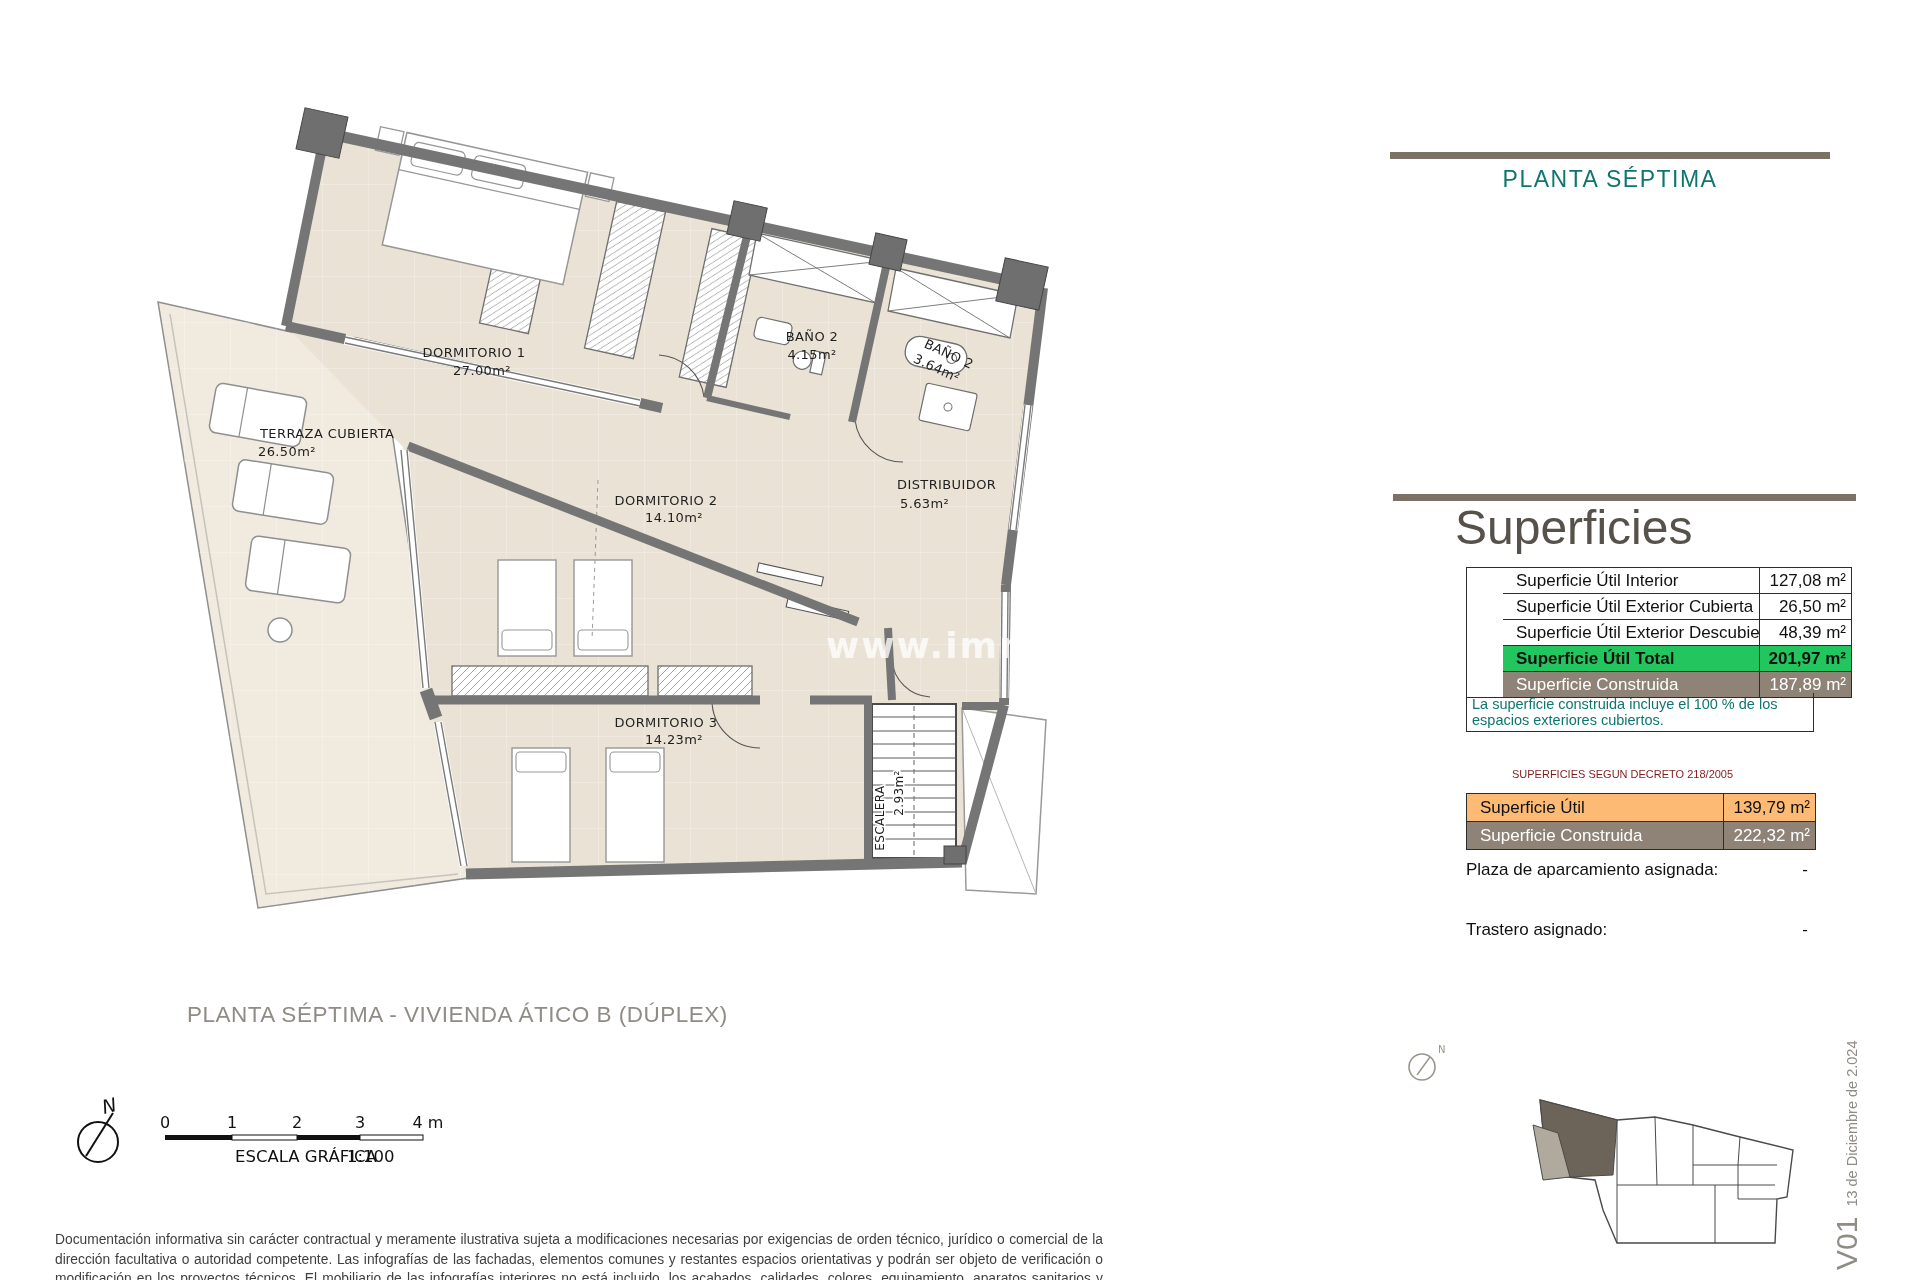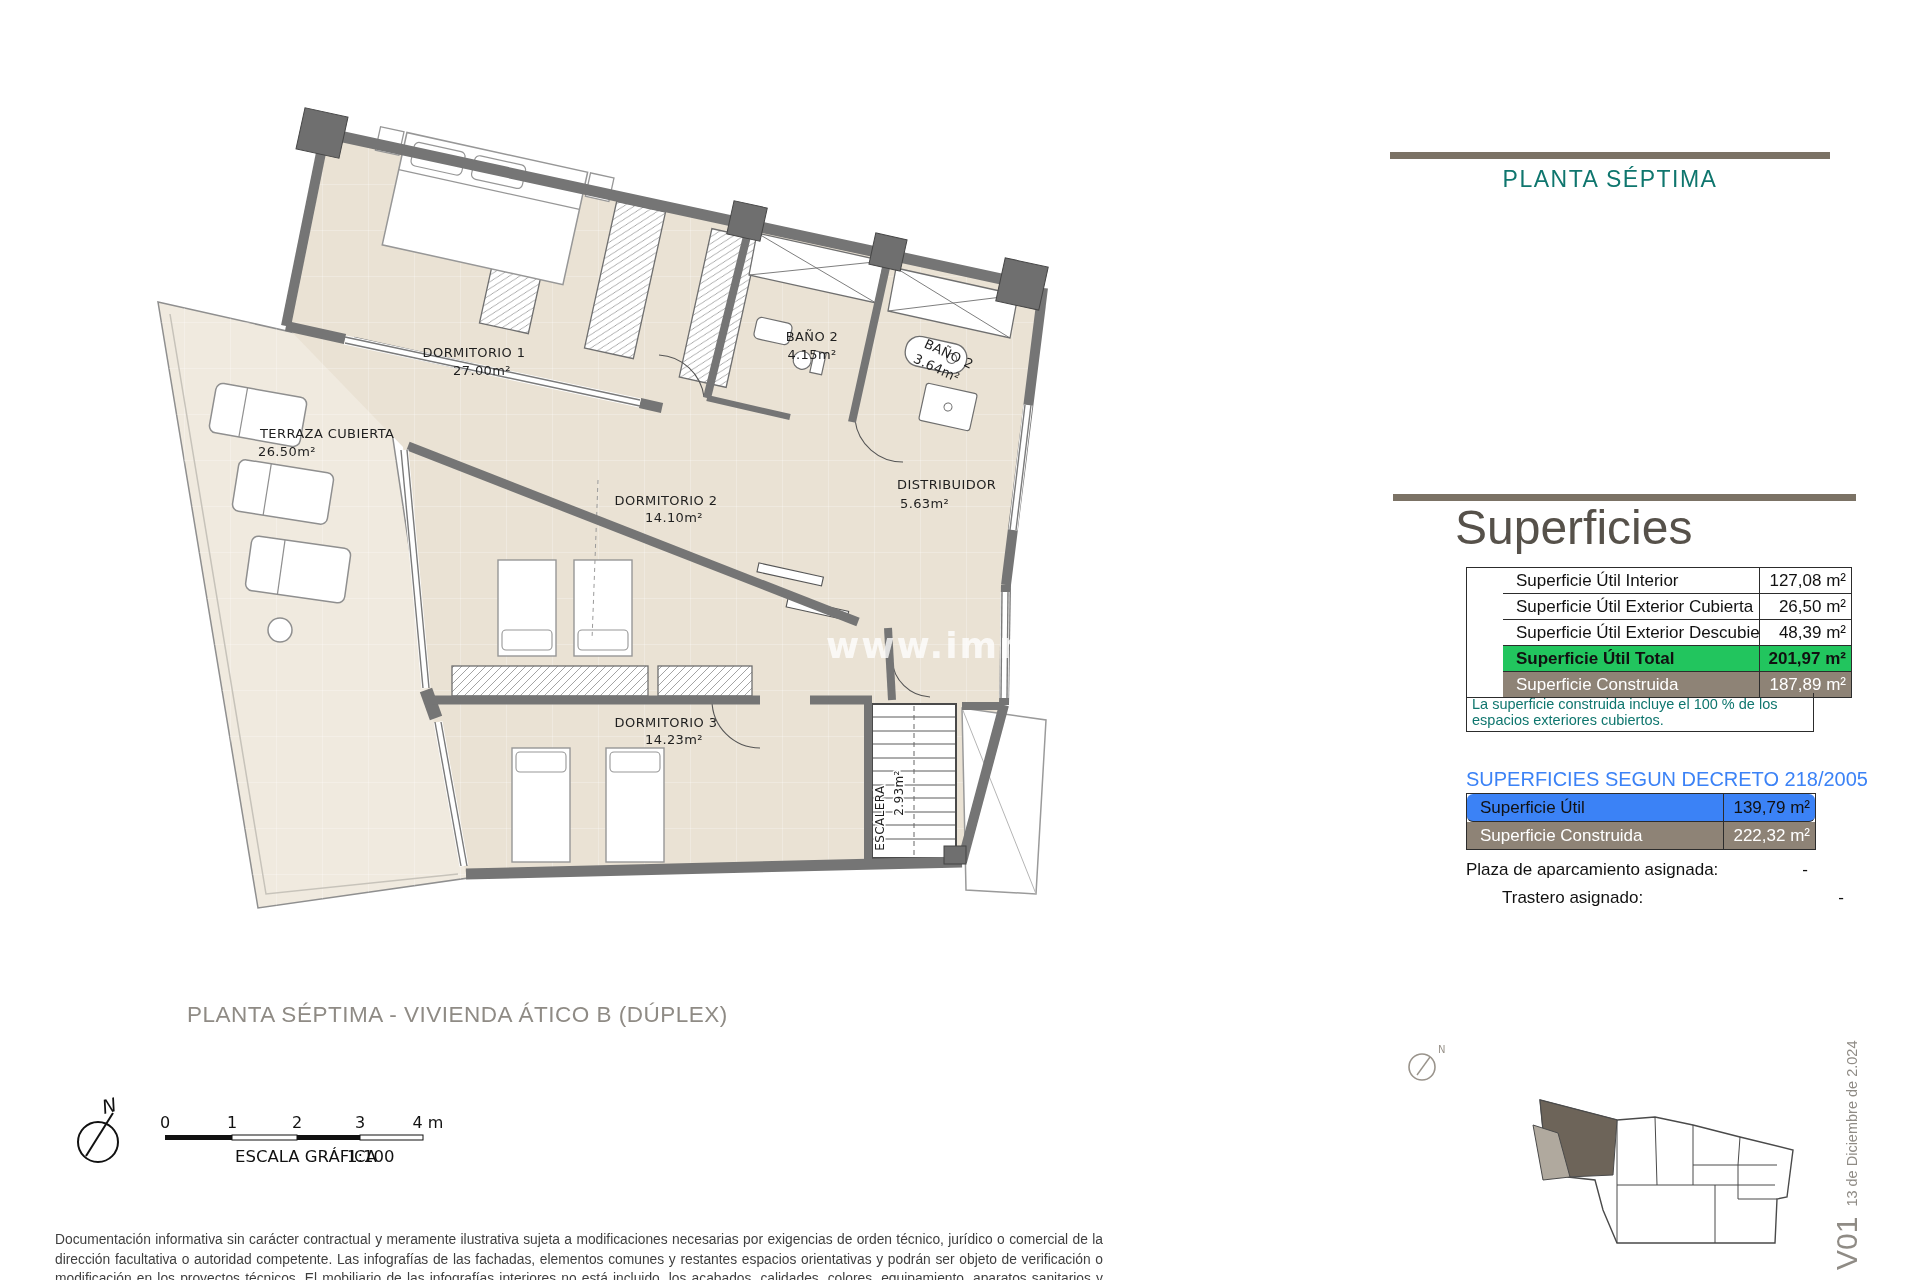--- a/index.html
+++ b/index.html
@@ -14,24 +14,24 @@
   .table{position:absolute;left:1466px;width:348px;border:1px solid #2c2c2c;
        font-size:17px;color:#111;}
   .t-row{display:flex;height:25px;line-height:25px;border-bottom:1px solid #2c2c2c;}
   .table .t-row:last-child{border-bottom:none;}
   .t2 .t-row{height:27px;line-height:27px;}
   .t-label{flex:1;padding-left:13px;white-space:nowrap;overflow:hidden;
        border-right:1px solid #2c2c2c;}
   .t-value{width:86px;text-align:right;padding-right:5px;white-space:nowrap;}
   .row-total{background:#22c55e;font-weight:bold;}
   .row-brown{background:#8e8376;color:#ffffff;}
-  .row-gray{background:#3b82f6;border-radius:6px;}
+  .row-gray{background:#fdba74;}
   .tbl-note{position:absolute;left:1466px;top:693px;width:336px;border:1px solid #2c2c2c;
        border-top:none;font-size:14.5px;line-height:16px;padding:3px 5px;color:#0f766e;}
-  .decreto-title{position:absolute;left:1466px;top:768px;font-size:20px;color:#3b82f6;}
+  .decreto-title{position:absolute;left:1512px;top:768px;font-size:11px;color:#7f1d1d;}
   .extra-row{position:absolute;left:1466px;width:348px;display:flex;
        justify-content:space-between;font-size:17px;color:#111;}
   
   .drawing-title{position:absolute;left:187px;top:1002px;font-size:22.5px;
        letter-spacing:.5px;color:#8f8b85;}
   .disclaimer{position:absolute;left:55px;width:1048px;font-size:13.8px;
        line-height:19.5px;color:#3f3f3f;text-align:justify;margin-top:48px;}
   .version-block{position:absolute;left:1830px;top:1270px;transform:rotate(-90deg);
        transform-origin:left top;white-space:nowrap;color:#8f8b85;}
   .version-block .v{font-size:30px;}
@@ -344,21 +344,21 @@
   <div class="t-row row-brown">
     <div class="t-label">Superficie Construida</div>
     <div class="t-value">222,32 m²</div>
   </div>
 </div>
 
 <div class="extra-row" style="top:860px;">
   <span>Plaza de aparcamiento asignada:</span>
   <span style="padding-right:6px;">-</span>
 </div>
-<div class="extra-row" style="top:888px;margin-left:36px;">
+<div class="extra-row" style="top:920px;">
   <span>Trastero asignado:</span>
   <span style="padding-right:6px;">-</span>
 </div>
 
 <div class="drawing-title">PLANTA SÉPTIMA - VIVIENDA ÁTICO B (DÚPLEX)</div>
 
 <div class="disclaimer" style="top:1182px;">Documentación informativa sin carácter contractual  y  meramente ilustrativa sujeta  a  modificaciones necesarias por exigencias de orden técnico, jurídico  o  comercial de la dirección facultativa  o  autoridad competente. Las infografías de las fachadas, elementos comunes y restantes espacios orientativas y podrán ser objeto de verificación o modificación en los proyectos técnicos. El mobiliario de las infografías interiores no está incluido, los acabados,  calidades,  colores,  equipamiento,  aparatos sanitarios  y  muebles  de  cocina son una aproximación meramente representativa  y  el equipamiento de  las viviendas será el indicado en la correspondiente memoria de calidades. La certificación energética se corresponde con la establecida en el proyecto en trámite.</div>
 <div class="disclaimer" style="top:1262px;">Toda la información y entrega de documentación se llevará a cabo conforme a lo dispuesto en el Real Decreto 515/1989 y demás normas que pudieran complementarlo ya sean de carácter estatal o autonómico.</div>
 
 <div class="version-block">

